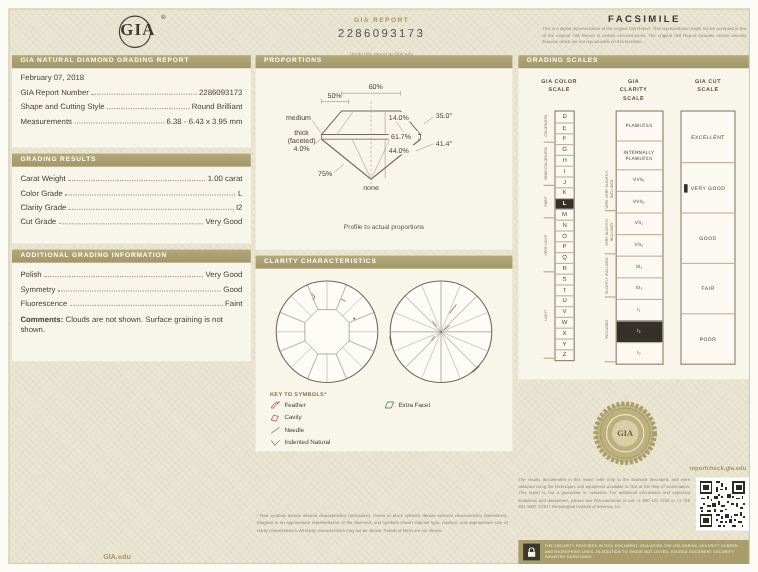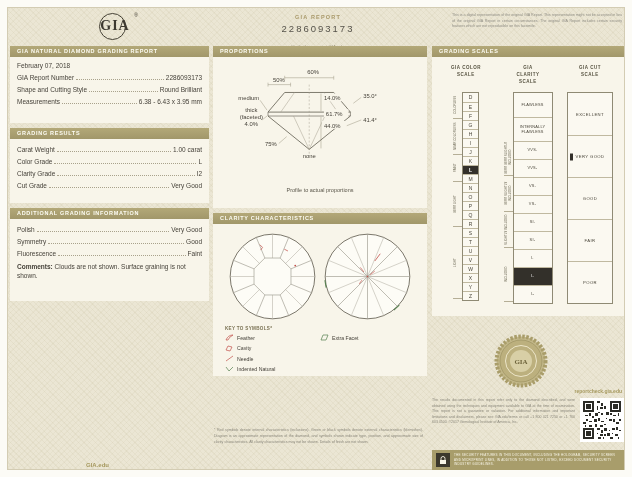--- a/index.html
+++ b/index.html
@@ -105,20 +105,21 @@
       <span class="logo-circle"></span>
       <span class="logo-text">GIA</span>
       <span class="logo-reg">®</span>
     </div>
     <div class="mast-center">
       <div class="mast-label">GIA REPORT</div>
       <div class="mast-number">2286093173</div>
       <a class="mast-verify">Verify this report at GIA.edu</a>
     </div>
     <div class="facsimile">
+      <div class="fac-title">FACSIMILE</div>
       <p class="fac-body">This is a digital representation of the original GIA Report. This representation might not be accepted in lieu of the original GIA Report in certain circumstances. The original GIA Report includes certain security features which are not reproducible on this facsimile.</p>
     </div>
 
     <div class="col-left">
       <section class="block">
         <div class="bar">GIA NATURAL DIAMOND GRADING REPORT</div>
         <div class="panel p1">
           <div class="date-line">February 07, 2018</div>
           <div class="kv-row">
             <span>GIA Report Number</span>

